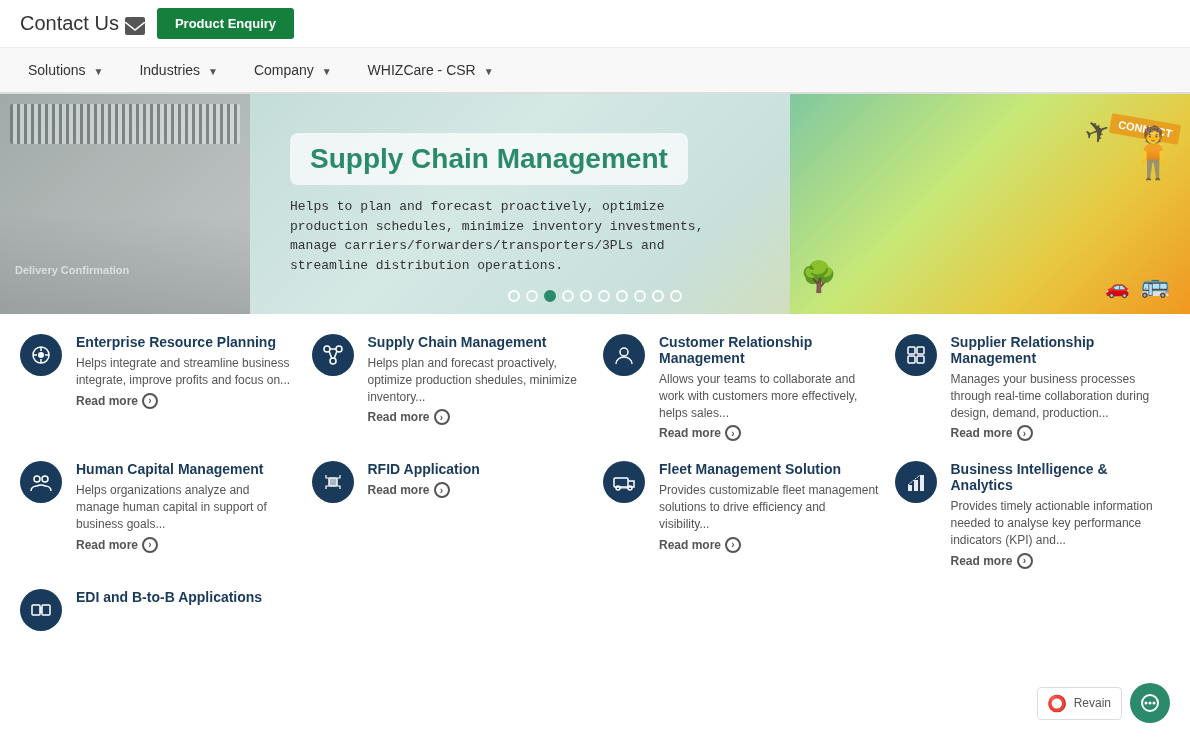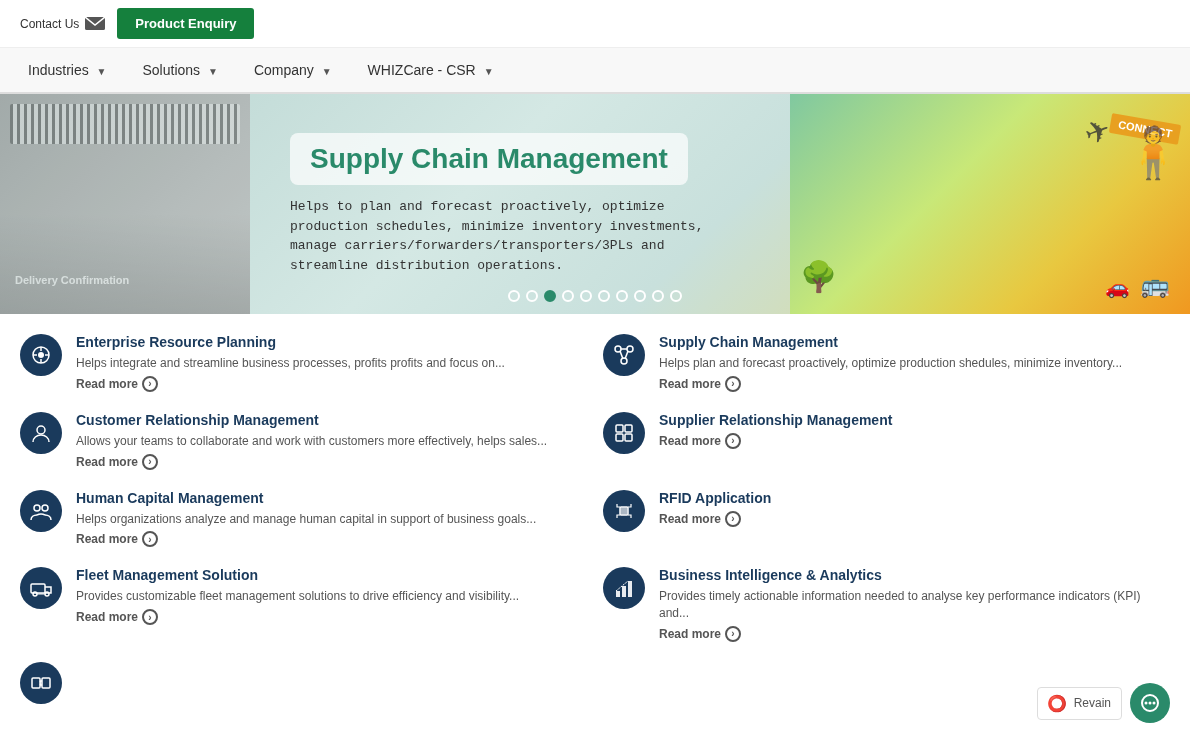--- a/index.html
+++ b/index.html
@@ -24,21 +24,21 @@
     .header-right {
       display: flex;
       align-items: center;
       gap: 12px;
     }
     .contact-us {
       display: flex;
       align-items: center;
       gap: 6px;
       color: #333;
-      font-size: 12px;
+      font-size: 20px;
     }
     .product-enquiry-btn {
       background: #15803d;
       color: #fff;
       border: none;
       padding: 8px 18px;
       font-size: 13px;
       font-weight: bold;
       cursor: pointer;
       border-radius: 3px;
@@ -138,21 +138,21 @@
     }
     .dot.active {
       background: #2a8a6a;
       border-color: #2a8a6a;
     }
 
     
     .services-grid {
       padding: 20px 20px;
       display: grid;
-      grid-template-columns: repeat(2, 1fr);
+      grid-template-columns: repeat(4, 1fr);
       gap: 20px 16px;
     }
     .service-item {
       display: flex;
       align-items: flex-start;
       gap: 14px;
     }
     .service-icon {
       width: 42px;
       height: 42px;
@@ -266,27 +266,27 @@
       </span>
     </div>
     <button class="product-enquiry-btn">Product Enquiry</button>
   </div>
 </div>
 
 <nav class="nav">
   <ul>
     <li>
       <a href="#">
-        <span>Industries</span>
+        <span>Solutions</span>
         <span class="arrow">▼</span>
       </a>
     </li>
     <li>
       <a href="#">
-        <span>Solutions</span>
+        <span>Industries</span>
         <span class="arrow">▼</span>
       </a>
     </li>
     <li>
       <a href="#">
         <span>Company</span>
         <span class="arrow">▼</span>
       </a>
     </li>
     <li>
@@ -299,21 +299,21 @@
 </nav>
 
 <div class="banner">
 
   <div class="banner-left">
     <div style="width:100%;height:100%;background:linear-gradient(135deg,#999 0%,#bbb 100%);position:relative;overflow:hidden;">
 
       <div style="position:absolute;top:10px;left:10px;right:10px;height:40px;background:repeating-linear-gradient(90deg,#333 0px,#333 3px,#eee 3px,#eee 7px);opacity:0.6;border-radius:2px;"></div>
 
       <div style="position:absolute;bottom:0;left:0;right:0;height:100px;background:linear-gradient(to top,#666,transparent);opacity:0.5;"></div>
-      <div style="position:absolute;bottom:28px;left:15px;font-size:11px;color:#fff;font-weight:bold;opacity:0.7;">Delivery Confirmation</div>
+      <div style="position:absolute;bottom:38px;left:15px;font-size:11px;color:#fff;font-weight:bold;opacity:0.7;">Delivery Confirmation</div>
     </div>
   </div>
 
   <div class="banner-content">
     <div class="banner-title-box">
       <div class="banner-title">Supply Chain Management</div>
     </div>
     <p class="banner-desc">Helps to plan and forecast proactively, optimize production schedules, minimize inventory investments, manage carriers/forwarders/transporters/3PLs and streamline distribution operations.</p>
   </div>
 
@@ -357,21 +357,21 @@
         <circle cx="11" cy="11" r="8" stroke="white" stroke-width="1.5" fill="none"></circle>
         <circle cx="11" cy="11" r="3" fill="white"></circle>
         <line x1="11" y1="3" x2="11" y2="7" stroke="white" stroke-width="1.5"></line>
         <line x1="11" y1="15" x2="11" y2="19" stroke="white" stroke-width="1.5"></line>
         <line x1="3" y1="11" x2="7" y2="11" stroke="white" stroke-width="1.5"></line>
         <line x1="15" y1="11" x2="19" y2="11" stroke="white" stroke-width="1.5"></line>
       </svg>
     </div>
     <div class="service-content">
       <h3>Enterprise Resource Planning</h3>
-      <p>Helps integrate and streamline business processes, profits profits and focus on...</p>
+      <p>Helps integrate and streamline business integrate, improve profits and focus on...</p>
       <div class="read-more">
         <span>Read more</span>
         <span class="read-more-arrow">›</span>
       </div>
     </div>
   </div>
 
   <div class="service-item">
     <div class="service-icon">
       <svg width="22" height="22" viewBox="0 0 22 22" fill="none">
@@ -414,20 +414,21 @@
     <div class="service-icon">
       <svg width="22" height="22" viewBox="0 0 22 22" fill="none">
         <rect x="3" y="3" width="7" height="7" rx="1" stroke="white" stroke-width="1.5" fill="none"></rect>
         <rect x="12" y="3" width="7" height="7" rx="1" stroke="white" stroke-width="1.5" fill="none"></rect>
         <rect x="3" y="12" width="7" height="7" rx="1" stroke="white" stroke-width="1.5" fill="none"></rect>
         <rect x="12" y="12" width="7" height="7" rx="1" stroke="white" stroke-width="1.5" fill="none"></rect>
       </svg>
     </div>
     <div class="service-content">
       <h3>Supplier Relationship Management</h3>
+      <p>Manages your business processes through real-time collaboration during design, demand, production...</p>
       <div class="read-more">
         <span>Read more</span>
         <span class="read-more-arrow">›</span>
       </div>
     </div>
   </div>
 
   <div class="service-item">
     <div class="service-icon">
       <svg width="22" height="22" viewBox="0 0 22 22" fill="none">
@@ -517,20 +518,23 @@
 <div class="edi-section">
   <div class="edi-icon">
     <svg width="22" height="22" viewBox="0 0 22 22" fill="none">
       <rect x="2" y="6" width="8" height="10" rx="1" stroke="white" stroke-width="1.5" fill="none"></rect>
       <rect x="12" y="6" width="8" height="10" rx="1" stroke="white" stroke-width="1.5" fill="none"></rect>
       <line x1="10" y1="9" x2="12" y2="9" stroke="white" stroke-width="1.5"></line>
       <line x1="10" y1="13" x2="12" y2="13" stroke="white" stroke-width="1.5"></line>
       <polyline points="10,9 11,11 10,13" fill="none" stroke="white" stroke-width="1"></polyline>
     </svg>
   </div>
+  <div class="service-content">
+    <h3>EDI and B-to-B Applications</h3>
+  </div>
 </div>
 
 <div class="bottom-bar">
   <div class="revain-widget">
     <span style="font-size:16px;">⭕</span>
     <span>Revain</span>
   </div>
   <div class="chat-bubble">
     <svg width="22" height="22" viewBox="0 0 22 22" fill="white">
       <circle cx="11" cy="11" r="8" fill="none" stroke="white" stroke-width="2"></circle>

